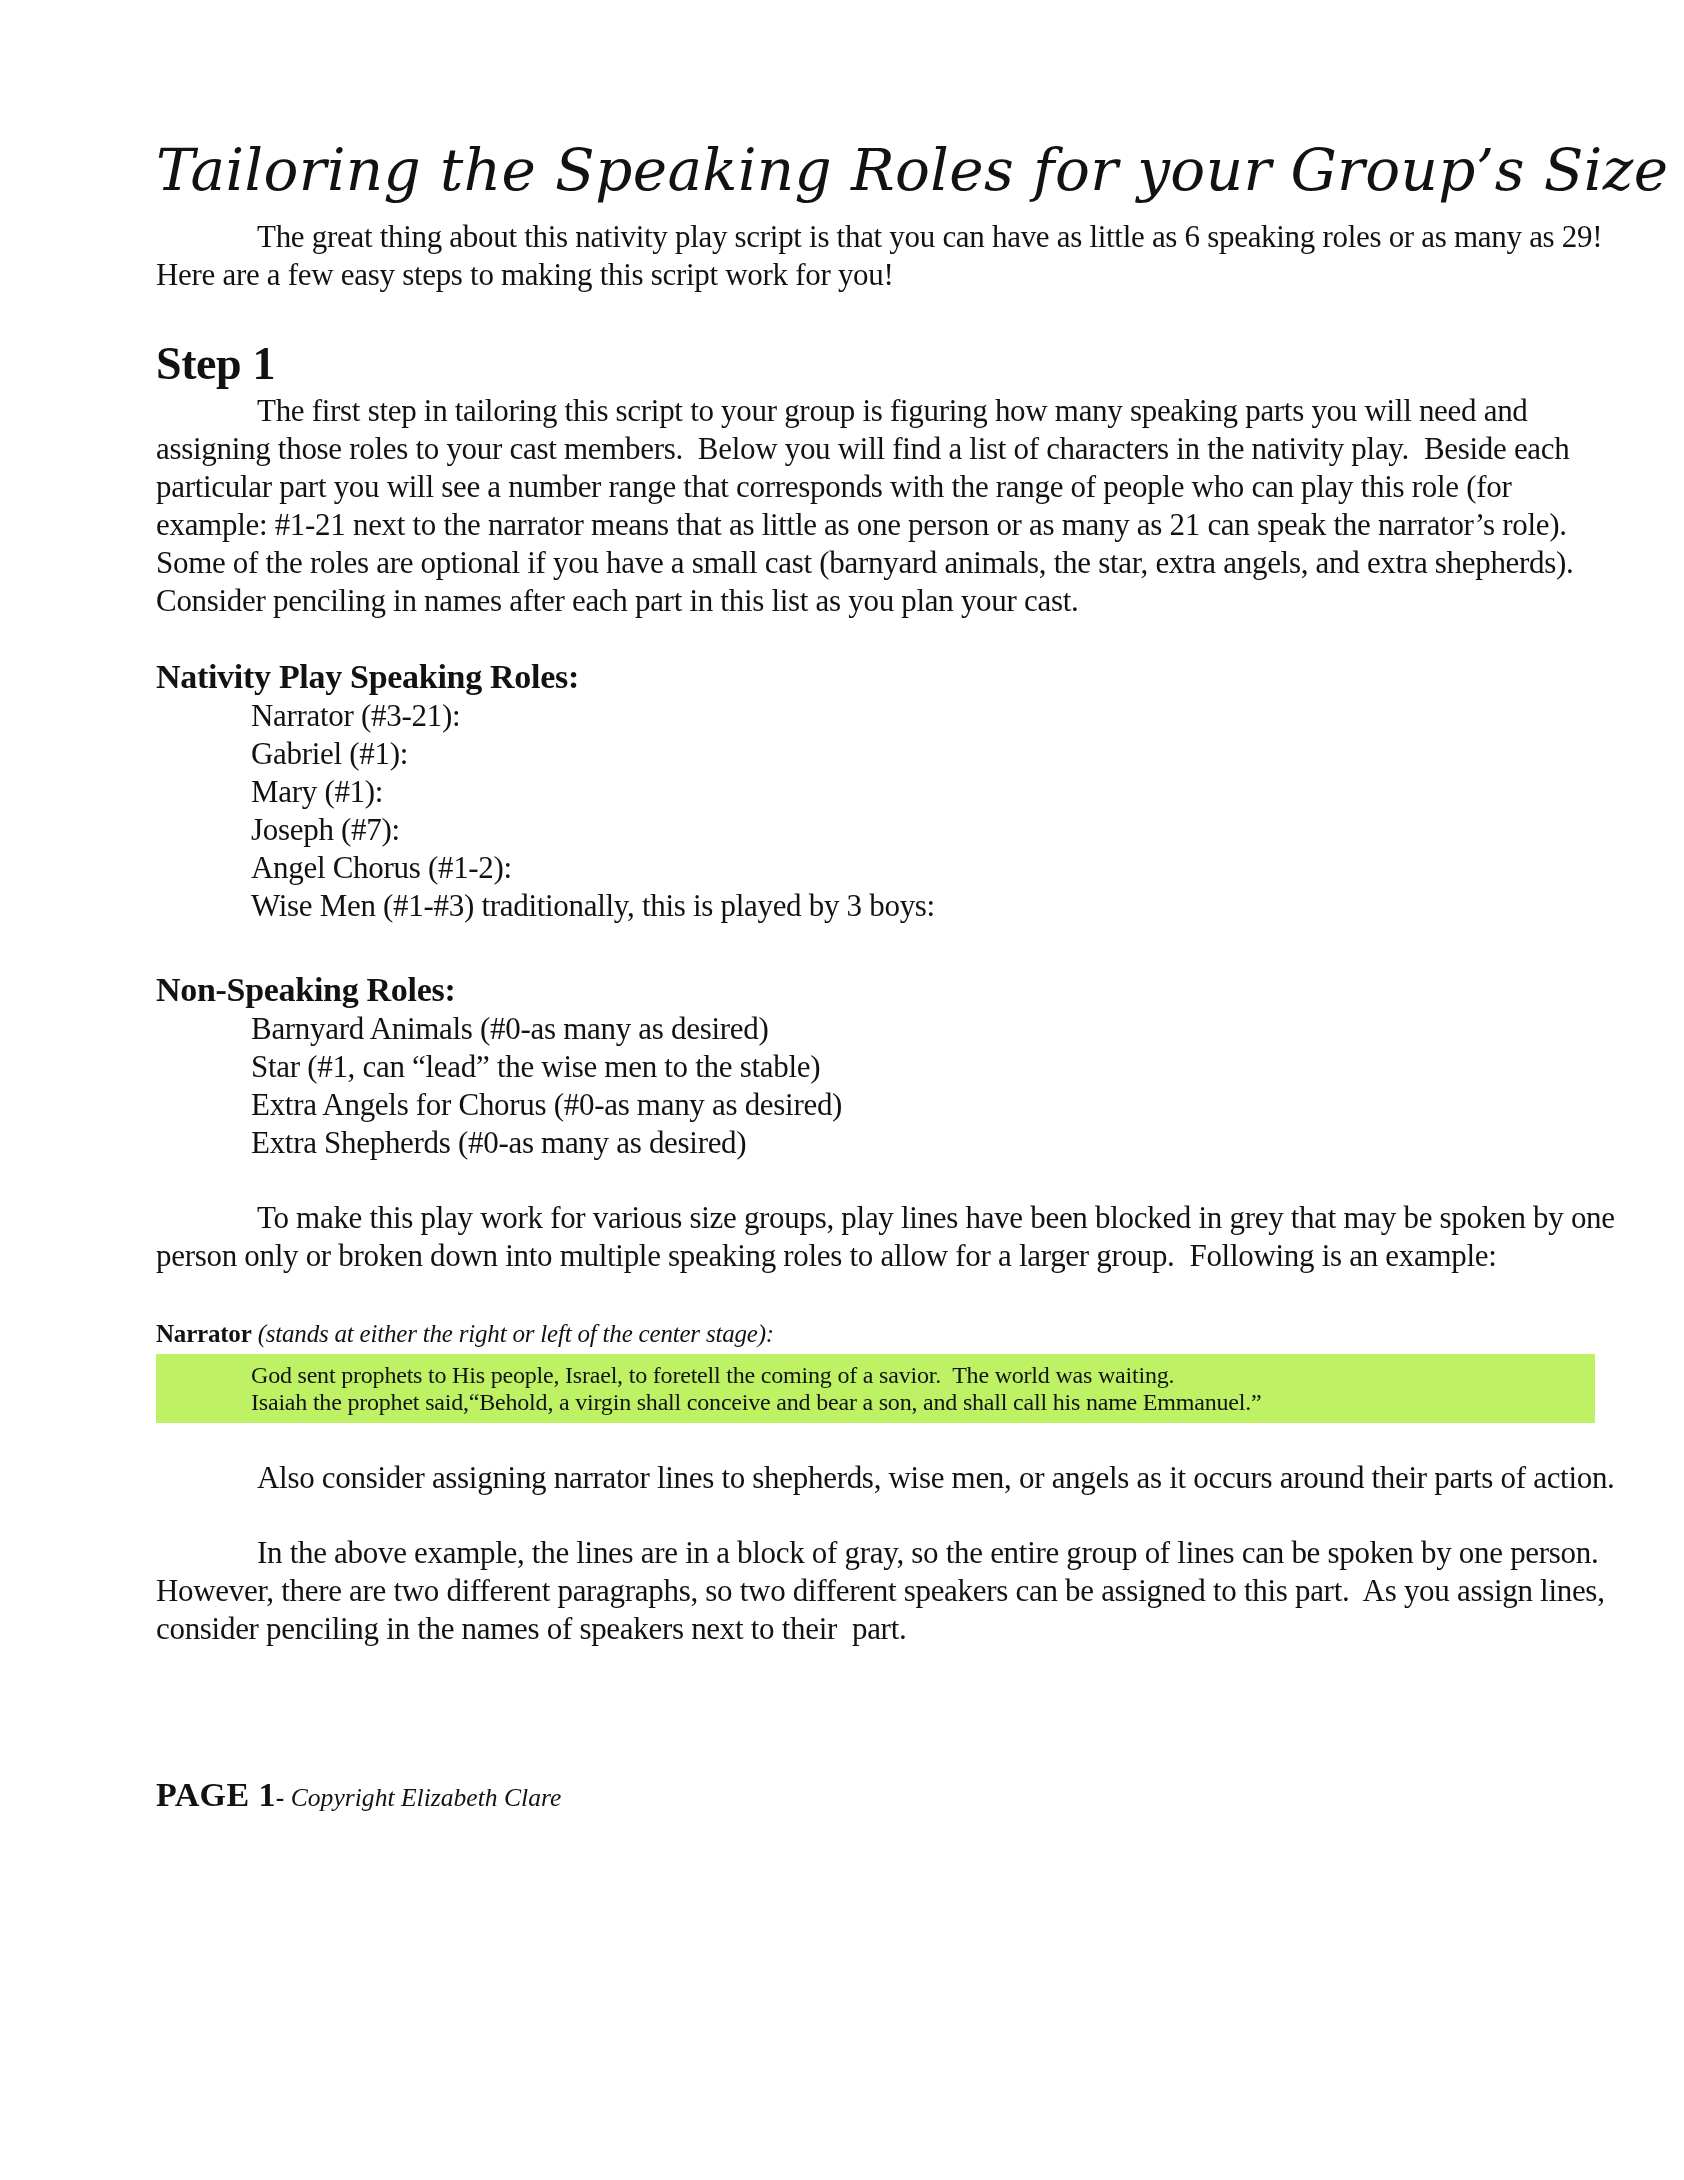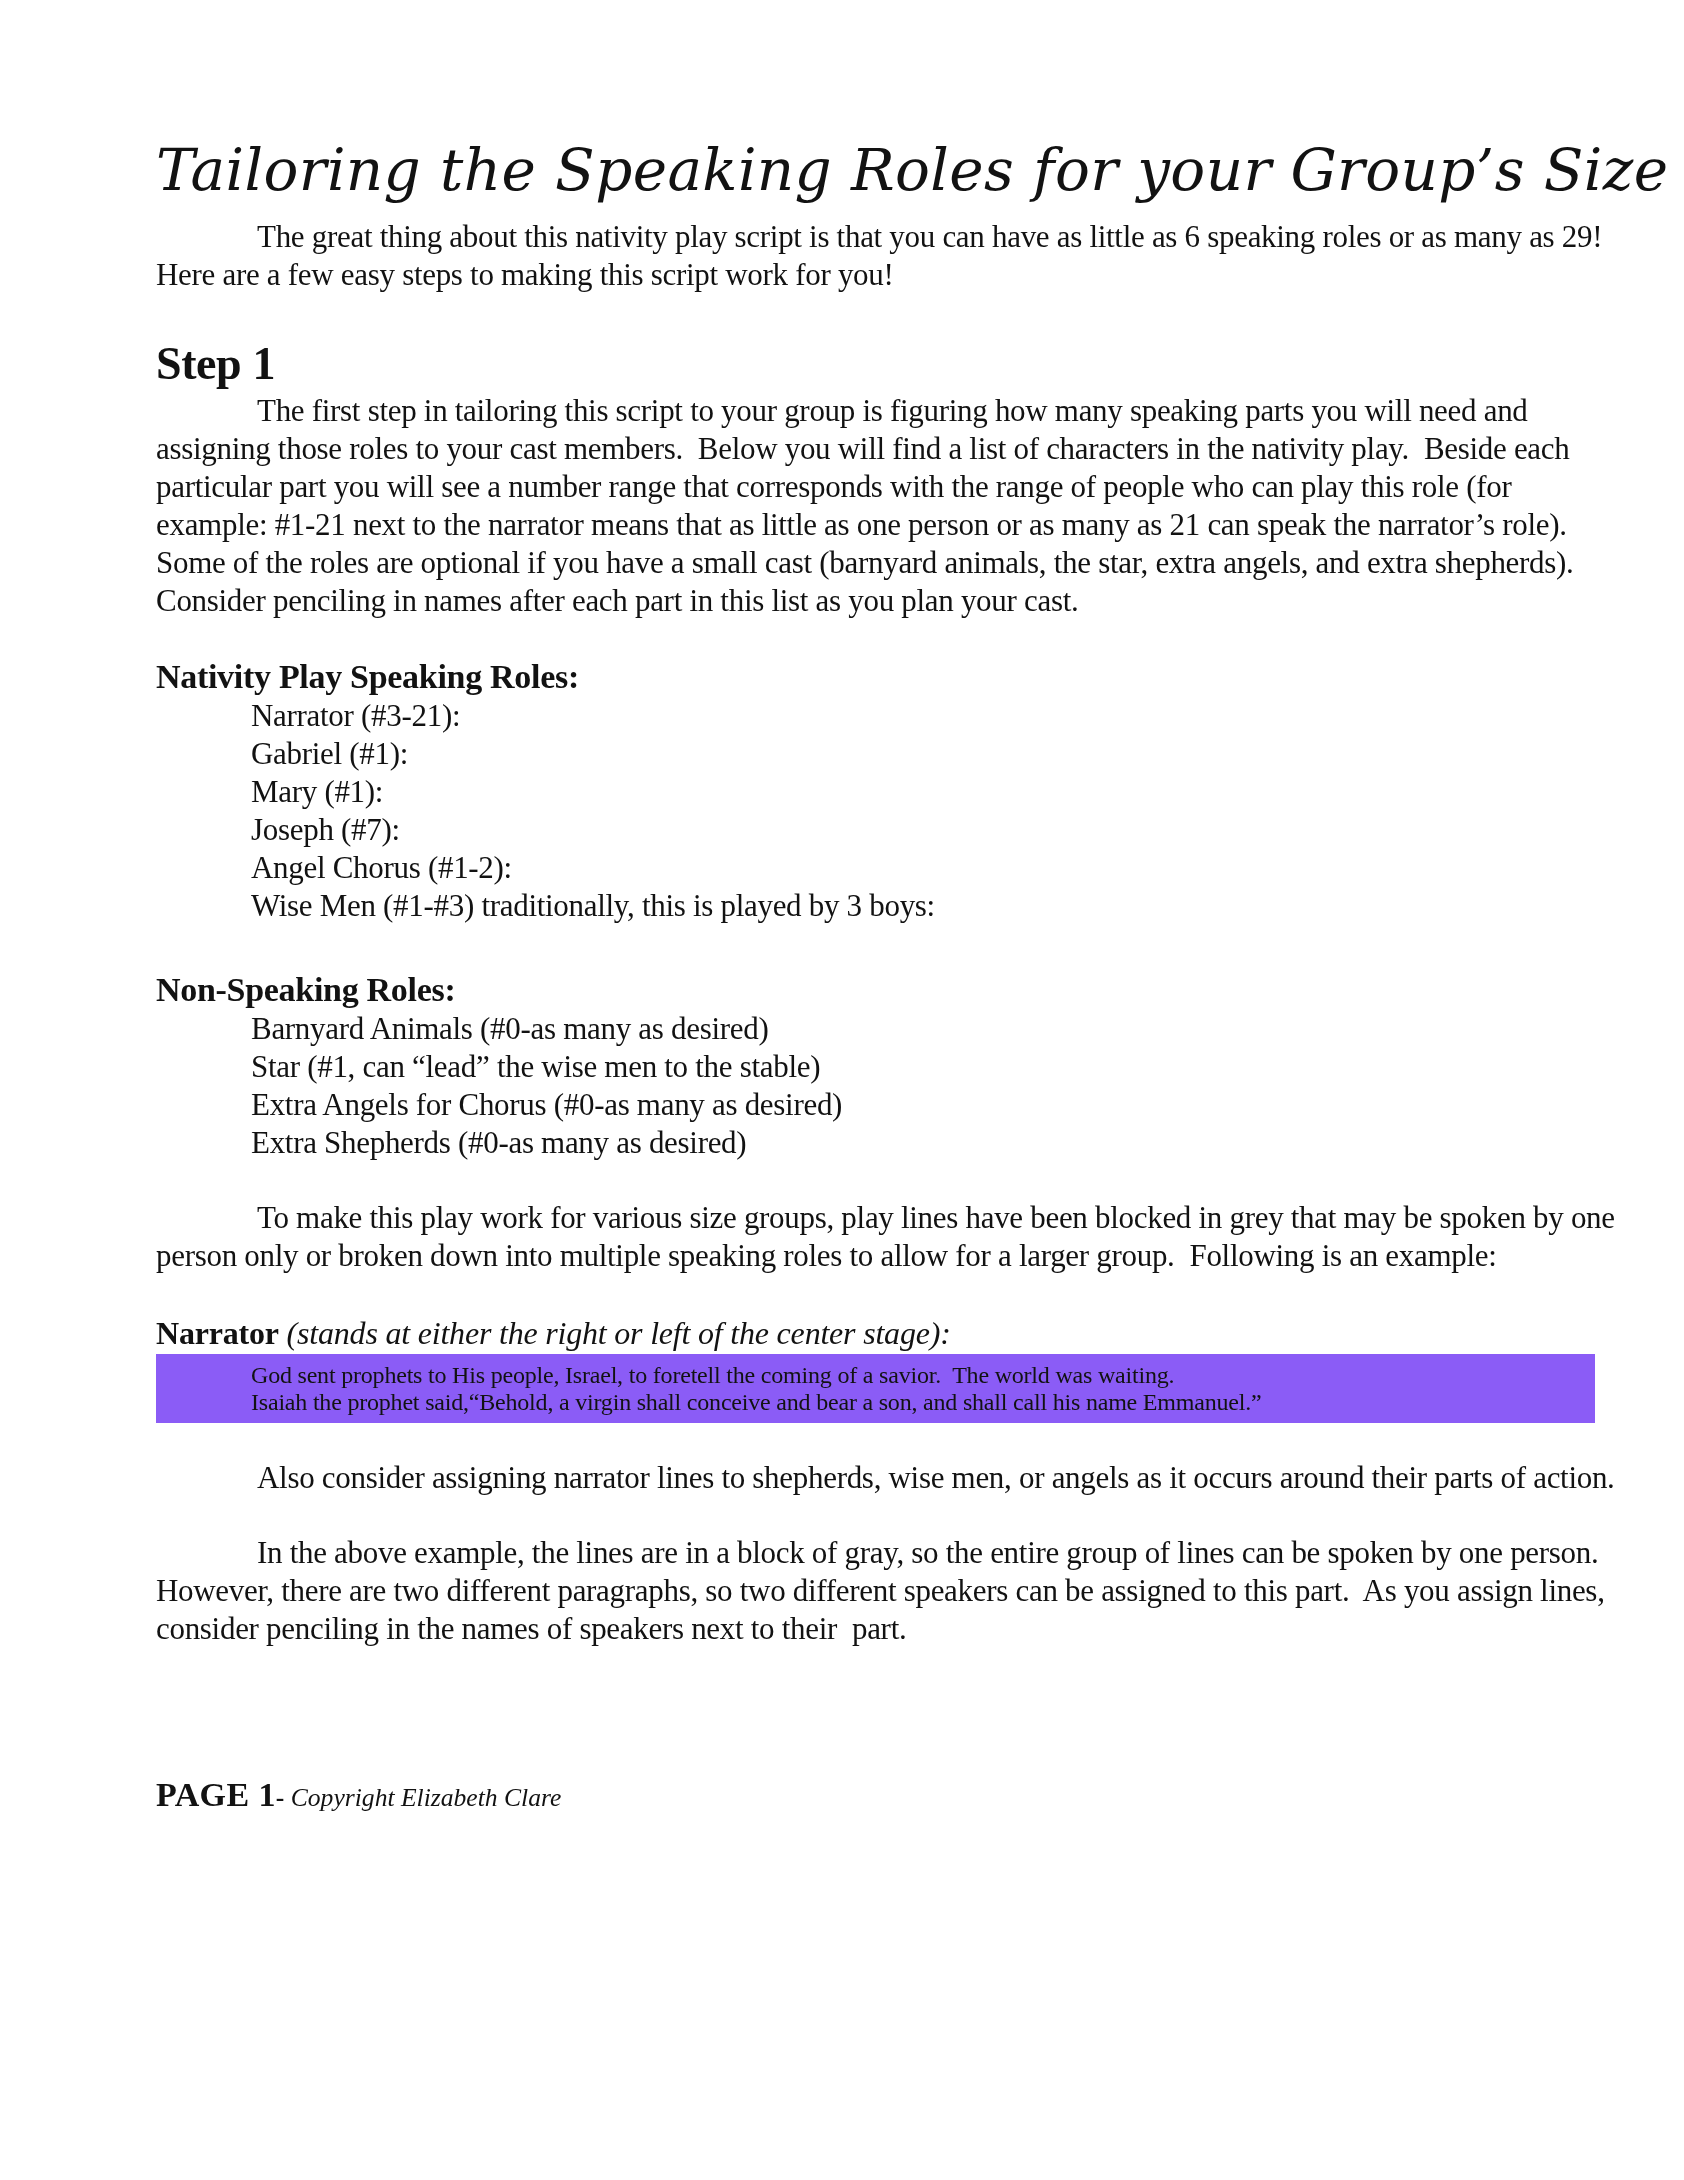--- a/index.html
+++ b/index.html
@@ -59,29 +59,29 @@
     font-size: 31px;
     line-height: 38px;
     letter-spacing: -0.3px;
     white-space: pre-wrap;
   }
 
   .blocking { margin-top: 37px; }
 
   .example { margin-top: 43px; }
   .narrator-line {
-    font-size: 32px;
+    font-size: 25px;
     line-height: 31px;
     letter-spacing: -0.2px;
   }
   .narrator-label { font-weight: 700; }
   .stage-direction { font-style: italic; }
 
   .grey-block {
-    background: #8b5cf6;
+    background: #bef264;
     margin: 5.1px 30px 0 0;
     padding: 8.5px 17px 6.8px 95px;
   }
   .script-line {
     font-size: 24px;
     line-height: 25.6px;
     letter-spacing: -0.2px;
     white-space: pre-wrap;
   }
   .script-line + .script-line { margin-top: 2px; }

